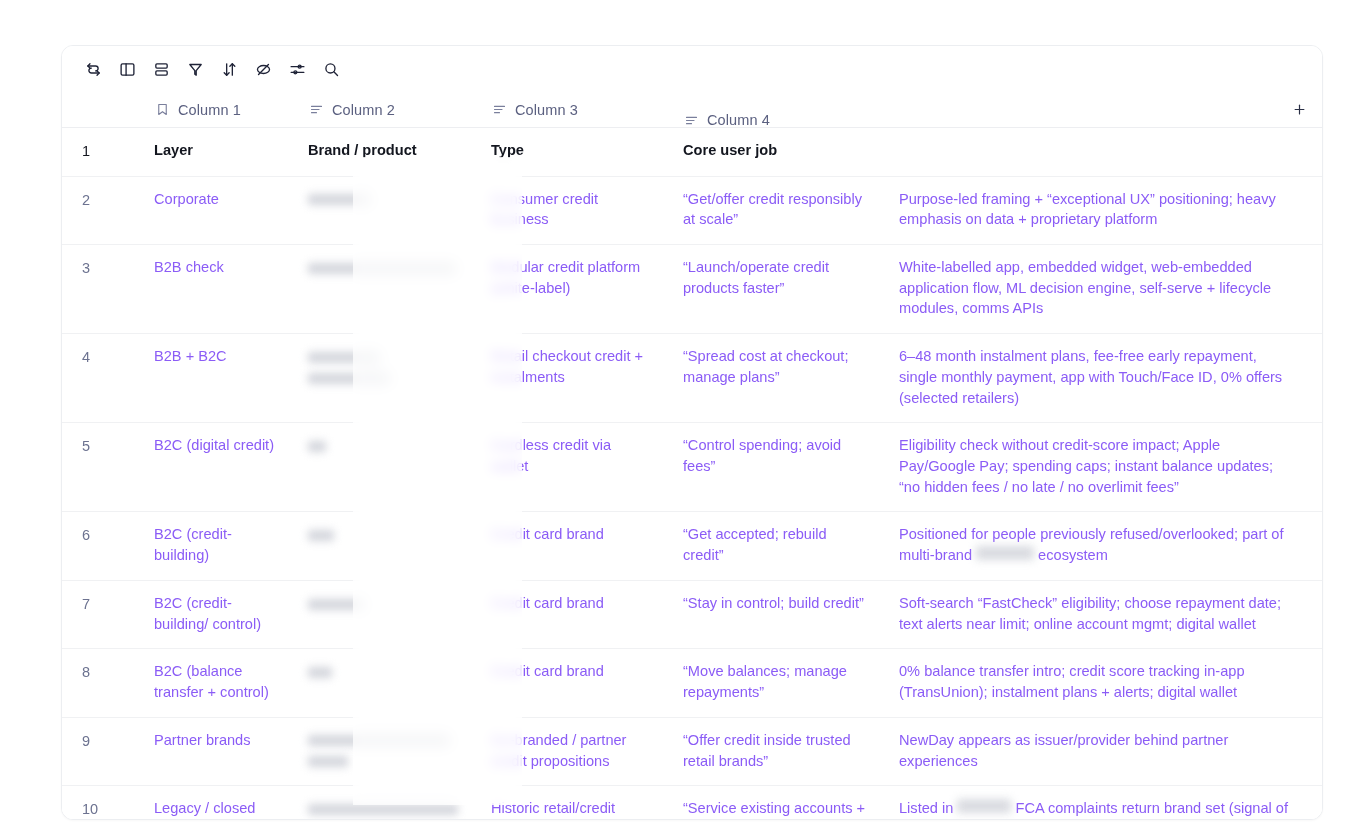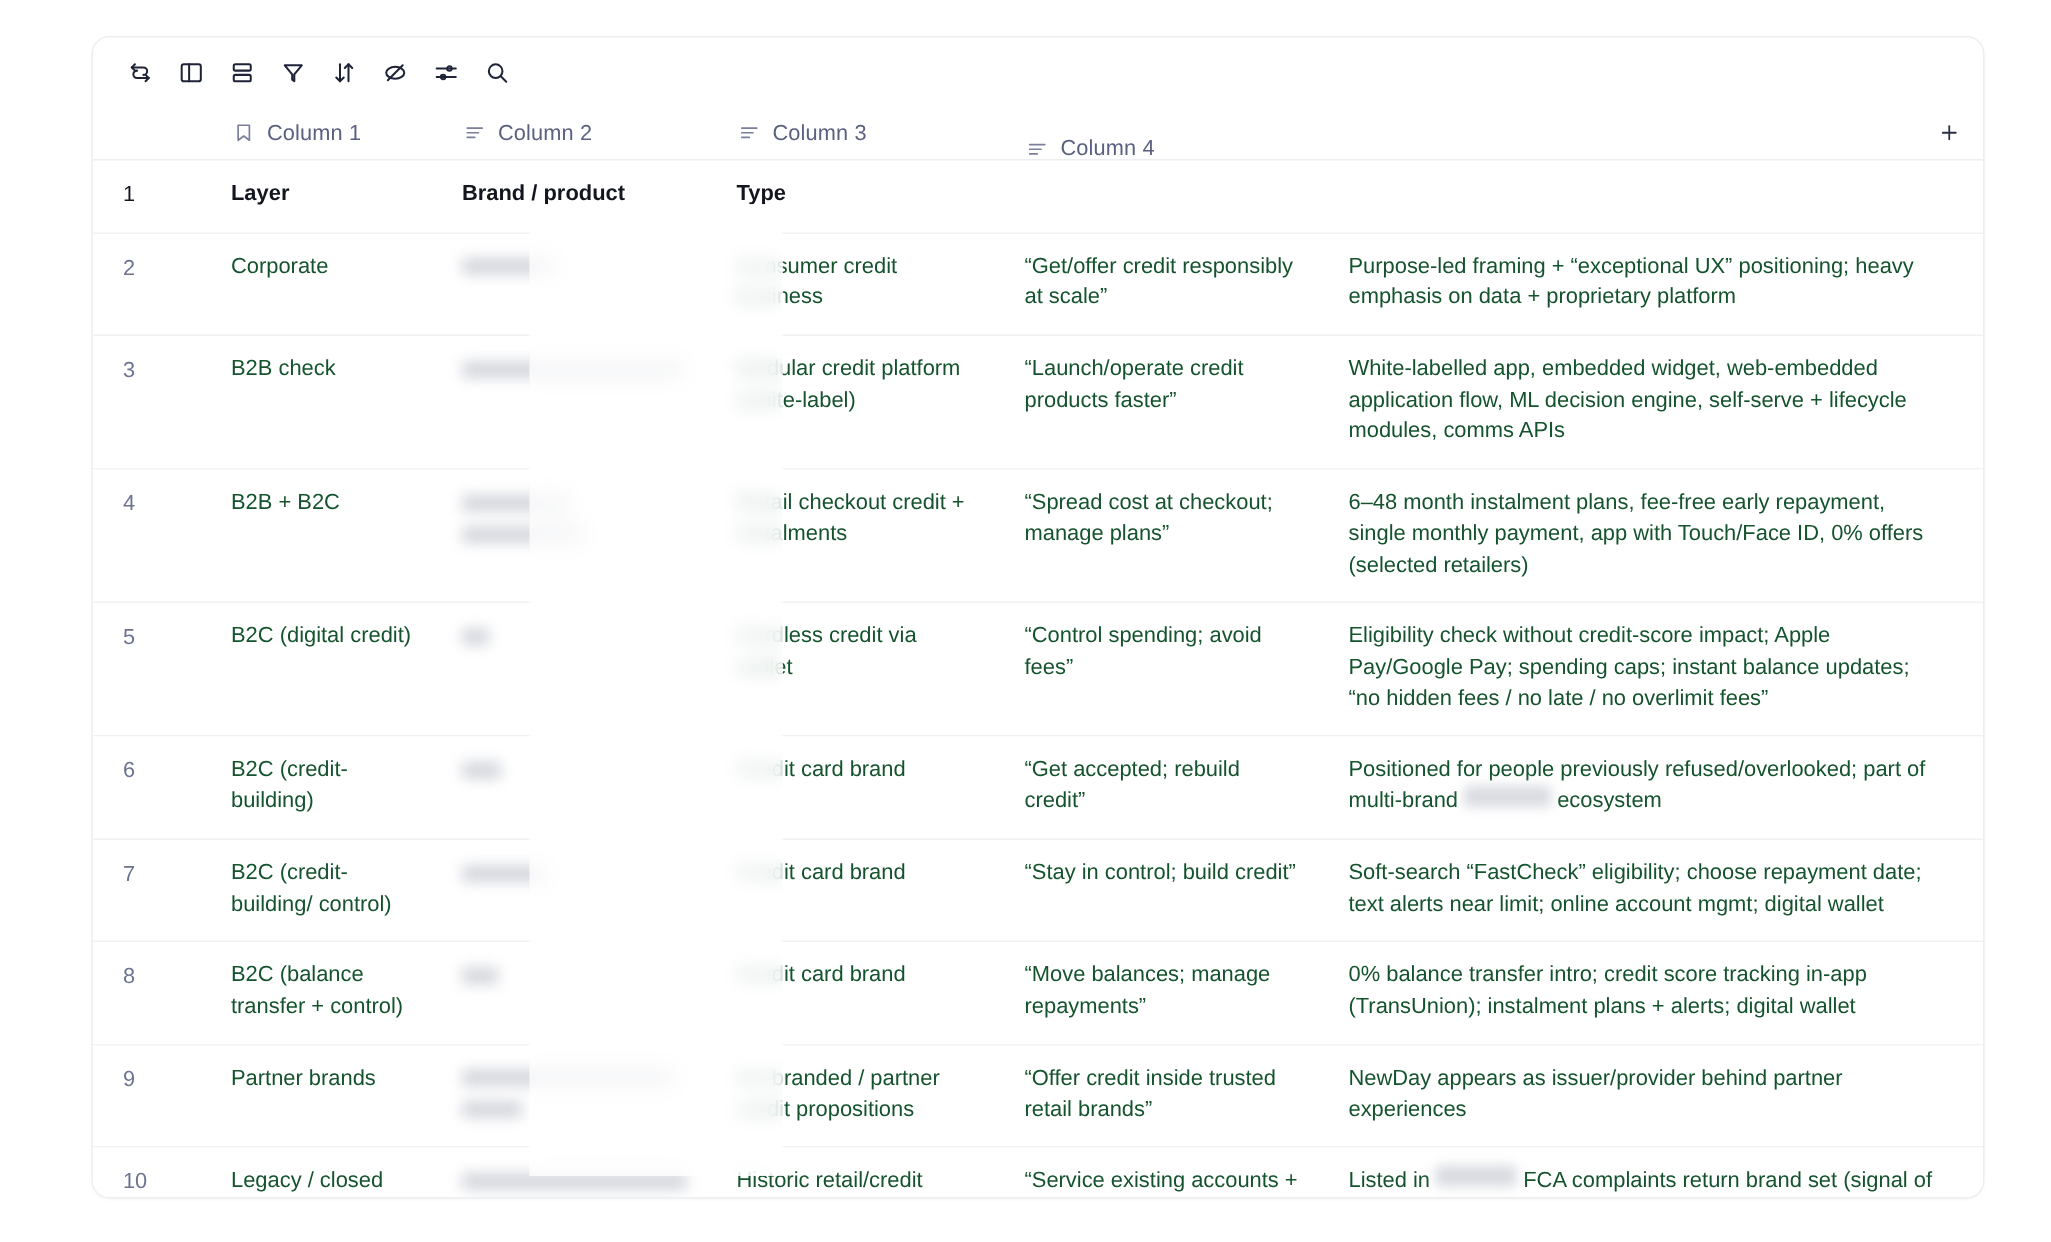--- a/index.html
+++ b/index.html
@@ -17,21 +17,21 @@
     position: relative;
     width: 1367px;
     height: 828px;
     background: #ffffff;
     overflow: hidden;
   }
 
   .table-card {
     position: absolute;
     left: 61px;
-    top: 24px;
+    top: 45px;
     width: 1262px;
     height: 775px;
     background: #ffffff;
     border: 1px solid #eceef1;
     border-radius: 12px;
     overflow: hidden;
     box-shadow: 0 1px 2px rgba(16,20,40,0.03);
   }
 
   
@@ -89,21 +89,21 @@
   .row {
     display: flex;
     border-bottom: 1px solid #f0f1f3;
     min-height: 36px;
     background: #ffffff;
   }
   .cell {
     padding: 12px 18px 14px 14px;
     font-size: 14.6px;
     line-height: 1.42;
-    color: #14532d;
+    color: #8b5cf6;
     overflow-wrap: break-word;
     word-break: normal;
   }
   .cell-rownum {
     width: 78px; flex: 0 0 78px;
     padding-left: 20px;
     color: #6c7290;
     font-size: 14.5px;
     padding-top: 13px;
   }
@@ -276,20 +276,21 @@
         </svg>
       </div>
     </div>
 
     <div class="rows" id="rows-container">
         <div class="row header-row">
           <div class="cell cell-rownum">1</div>
           <div class="cell c1">Layer</div>
           <div class="cell c2">Brand / product</div>
           <div class="cell c3">Type</div>
+          <div class="cell c4">Core user job</div>
         </div>
         <div class="row">
           <div class="cell cell-rownum">2</div>
           <div class="cell c1">Corporate</div>
           <div class="cell c2">
             <div><span class="redact r-line" style="width: 62px; margin-right: 10px;"></span></div>
           </div>
           <div class="cell c3">Consumer credit business</div>
           <div class="cell c4">“Get/offer credit responsibly at scale”</div>
           <div class="cell c5">Purpose-led framing + “exceptional UX” positioning; heavy emphasis on data + proprietary platform</div>

